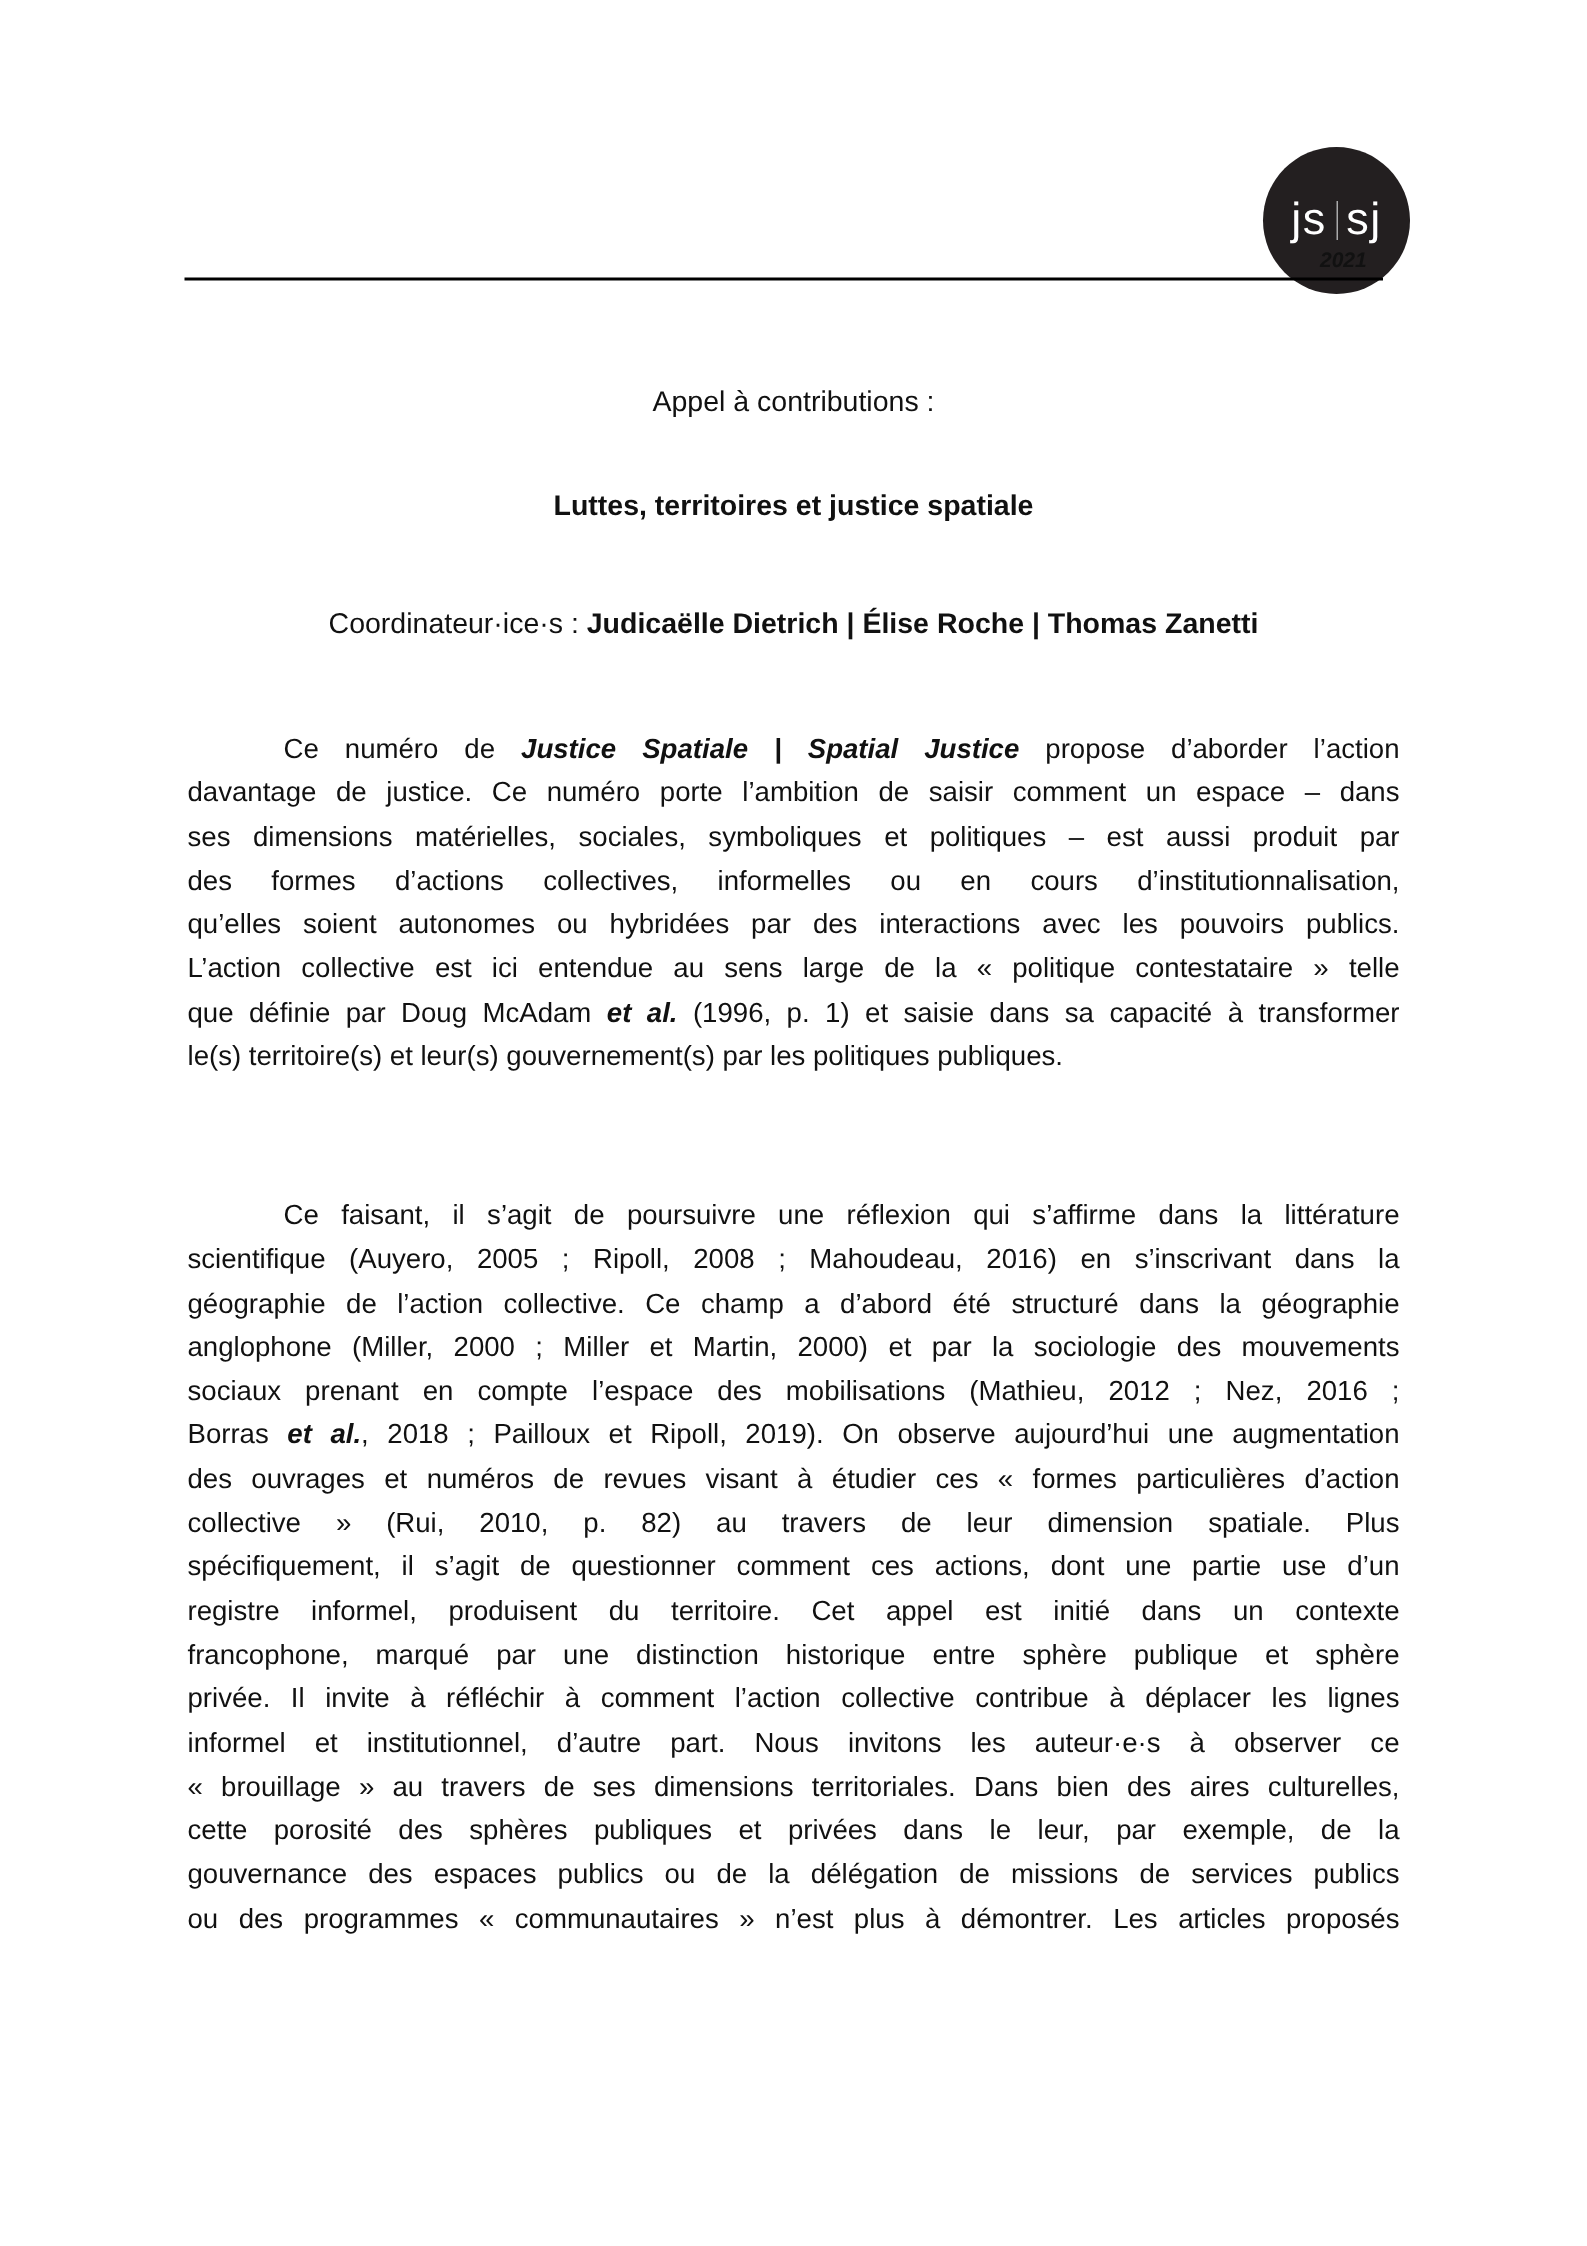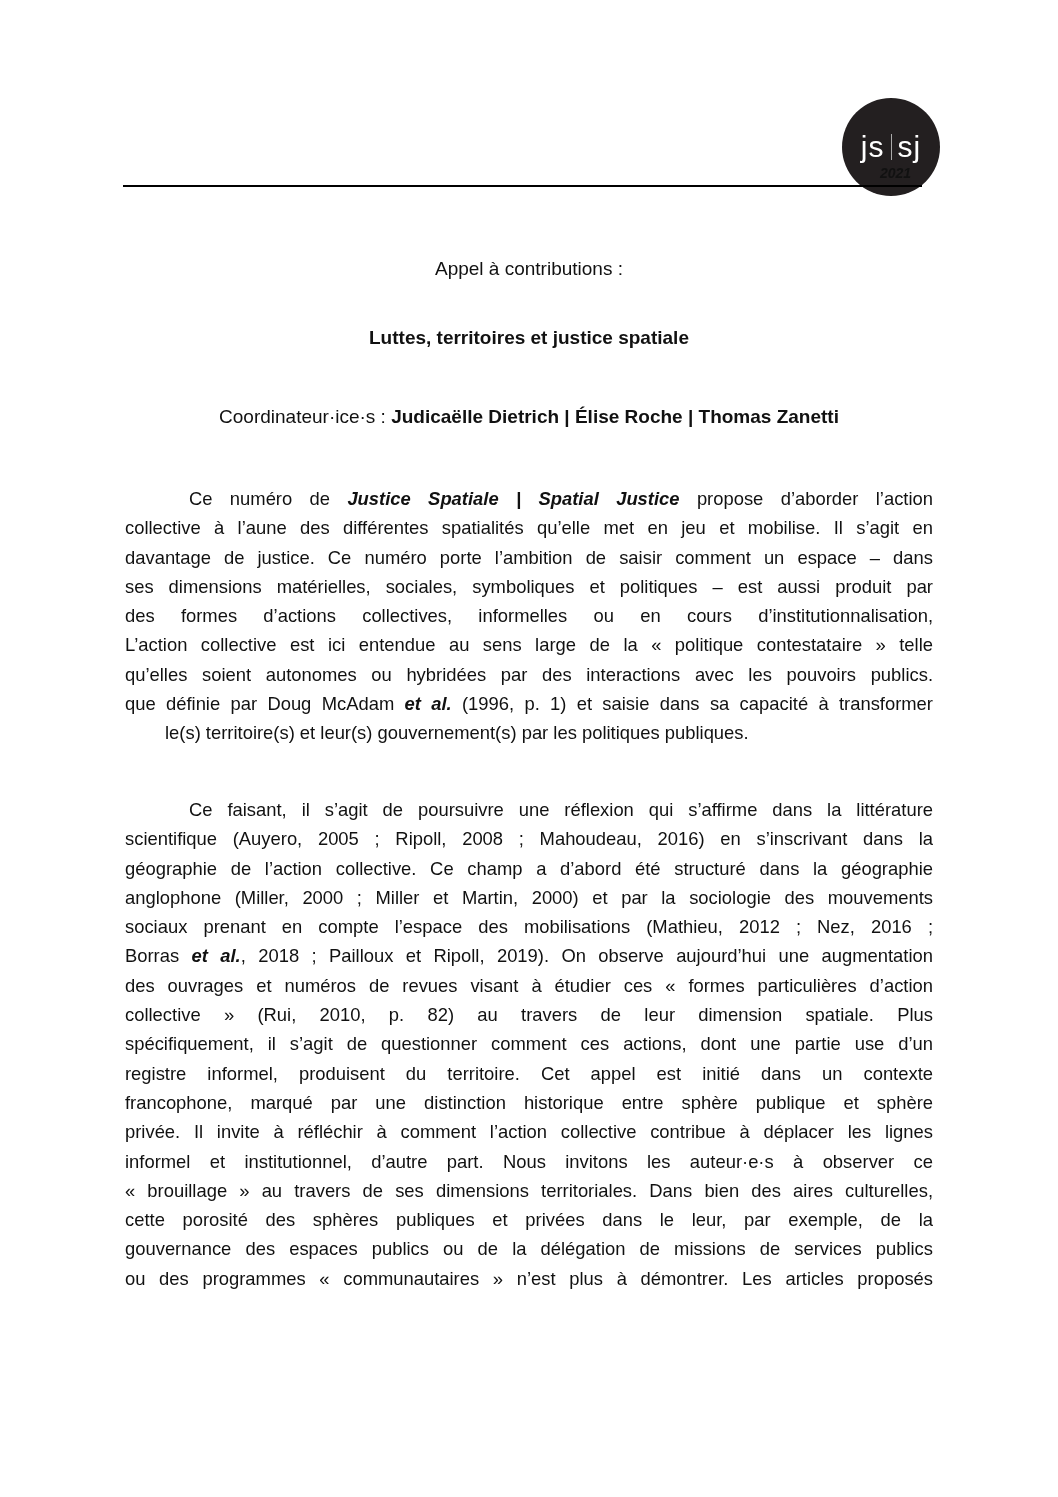--- a/index.html
+++ b/index.html
@@ -13,21 +13,21 @@
   .rule { position: absolute; left: 123px; top: 185px; width: 799px; height: 2px; background: #000; }
   .center-line { position: absolute; left: 0; width: 1058px; text-align: center; font-size: 19px; }
   .kicker { top: 258px; }
   .title { top: 327px; font-weight: bold; }
   .coord { top: 406px; }
   .coord b { font-weight: bold; }
   .body { position: absolute; left: 125px; width: 808px; font-size: 18.4px; line-height: 29.3px; text-align: justify; }
   .p1 { top: 484px; }
   .p2 { top: 795px; }
   .body .line { display: block; text-align: justify; text-align-last: justify; }
-  .body .line.last { text-align-last: left; margin-left: 40px; }
+  .body .line.last { text-align-last: left; }
   .body .line.first { text-indent: 64px; }
   i { font-style: italic; font-weight: bold; }
 </style>
 </head>
 <body>
 
 <div class="logo">
   <span class="logo-text">
     <span>js</span>
     <span class="logo-sep"></span>
@@ -38,26 +38,25 @@
 <div class="rule"></div>
 
 <div class="center-line kicker">Appel à contributions :</div>
 <div class="center-line title">Luttes, territoires et justice spatiale</div>
 <div class="center-line coord">
   <span>Coordinateur·ice·s : </span><b>Judicaëlle Dietrich | Élise Roche | Thomas Zanetti</b>
 </div>
 
 <div class="body p1" id="p1">
     <span class="line first">Ce numéro de <i>Justice Spatiale | Spatial Justice</i> propose d’aborder l’action</span>
-    <span class="line">collective à l’aune des différentes spatialités qu’elle met en jeu et mobilise. Il s’agit en</span>
     <span class="line">davantage de justice. Ce numéro porte l’ambition de saisir comment un espace – dans</span>
     <span class="line">ses dimensions matérielles, sociales, symboliques et politiques – est aussi produit par</span>
     <span class="line">des formes d’actions collectives, informelles ou en cours d’institutionnalisation,</span>
+    <span class="line">qu’elles soient autonomes ou hybridées par des interactions avec les pouvoirs publics.</span>
     <span class="line">L’action collective est ici entendue au sens large de la « politique contestataire » telle</span>
-    <span class="line">qu’elles soient autonomes ou hybridées par des interactions avec les pouvoirs publics.</span>
     <span class="line">que définie par Doug McAdam <i>et al.</i> (1996, p. 1) et saisie dans sa capacité à transformer</span>
     <span class="line last">le(s) territoire(s) et leur(s) gouvernement(s) par les politiques publiques.</span>
   </div>
 <div class="body p2" id="p2">
     <span class="line first">Ce faisant, il s’agit de poursuivre une réflexion qui s’affirme dans la littérature</span>
     <span class="line">scientifique (Auyero, 2005 ; Ripoll, 2008 ; Mahoudeau, 2016) en s’inscrivant dans la</span>
     <span class="line">géographie de l’action collective. Ce champ a d’abord été structuré dans la géographie</span>
     <span class="line">anglophone (Miller, 2000 ; Miller et Martin, 2000) et par la sociologie des mouvements</span>
     <span class="line">sociaux prenant en compte l’espace des mobilisations (Mathieu, 2012 ; Nez, 2016 ;</span>
     <span class="line">Borras <i>et al.</i>, 2018 ; Pailloux et Ripoll, 2019). On observe aujourd’hui une augmentation</span>

